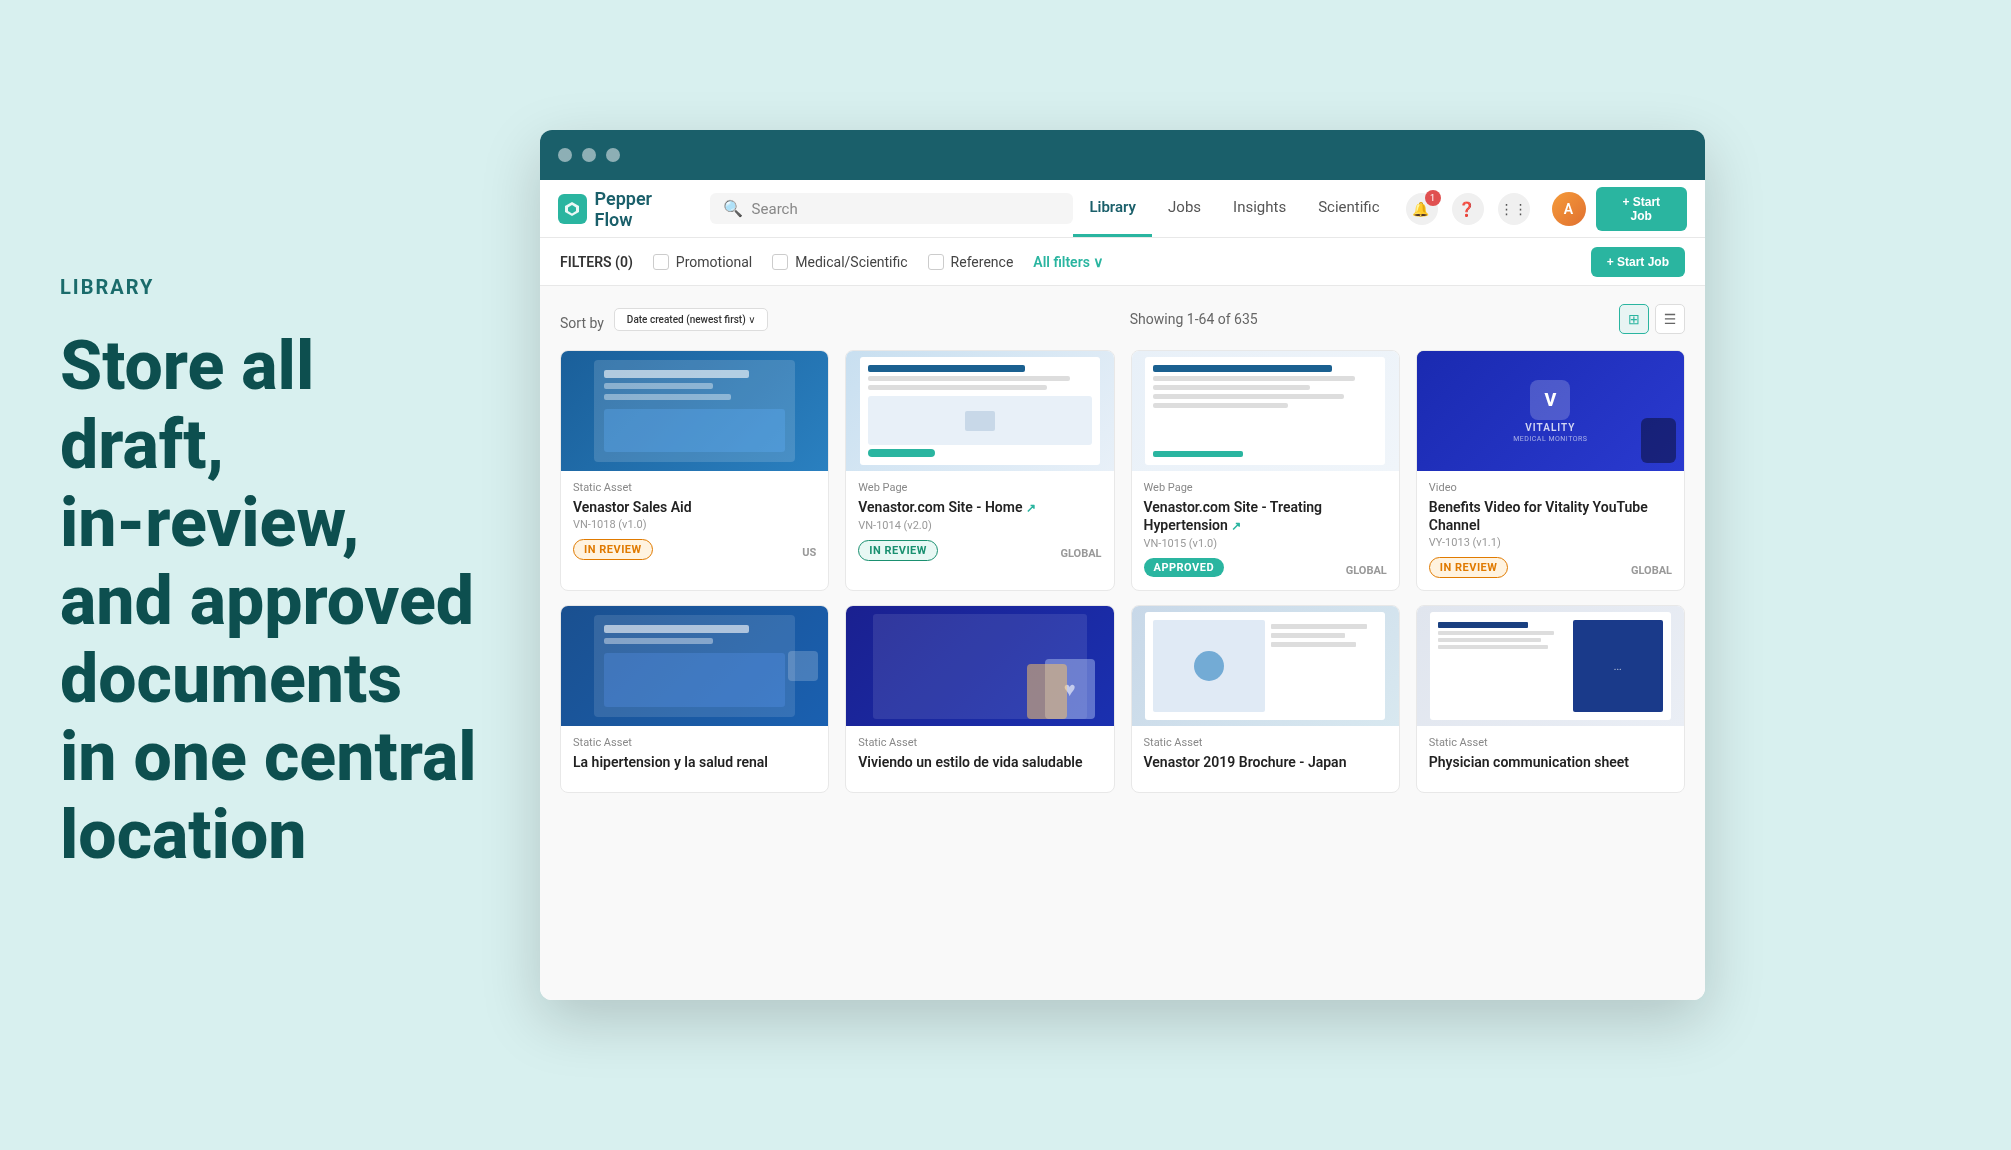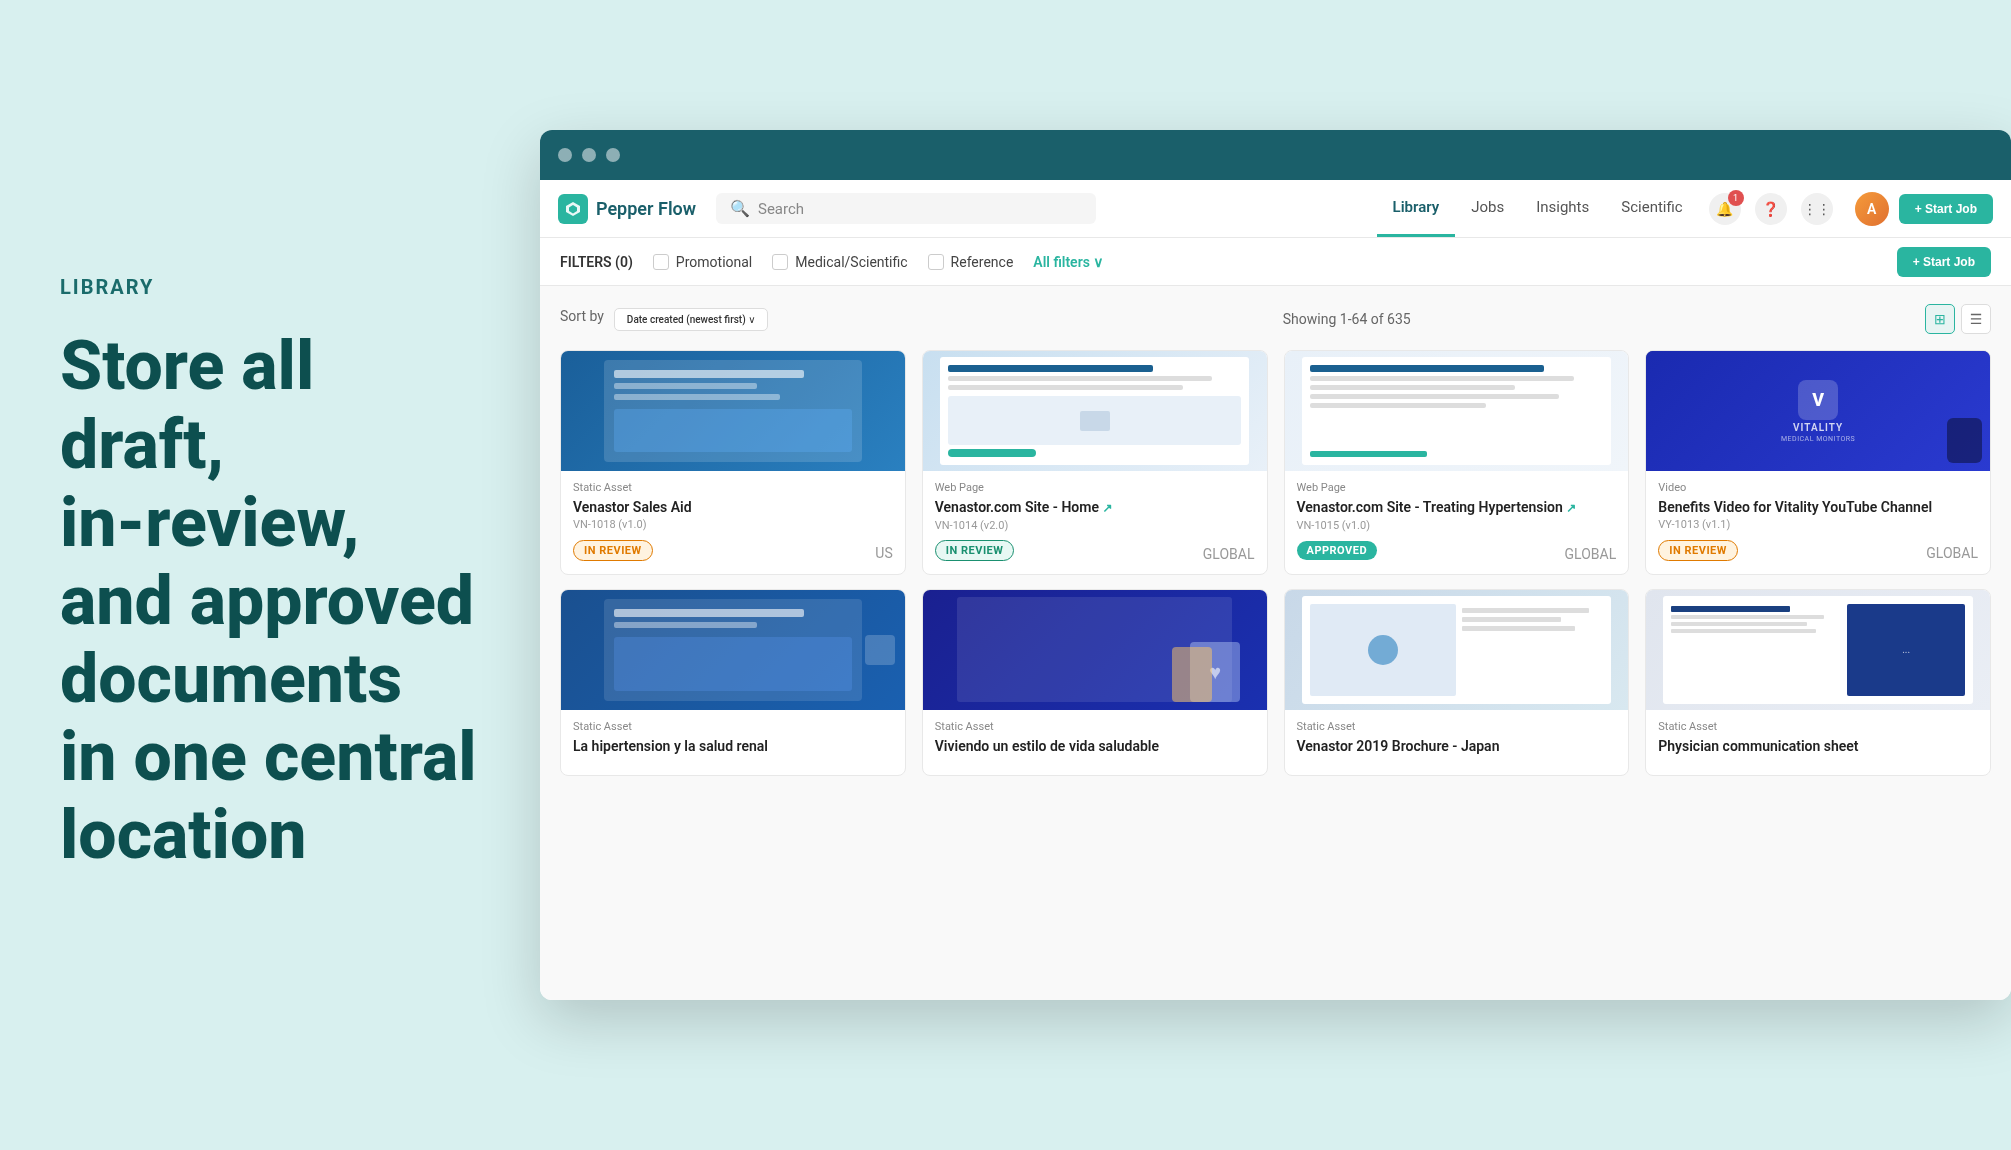--- a/index.html
+++ b/index.html
@@ -36,21 +36,21 @@
       font-weight: 800;
       color: #0d4f4f;
       line-height: 1.15;
     }
 
     
     .browser {
       position: absolute;
       left: 540px;
       top: 130px;
-      width: 1471px;
+      width: 1165px;
       height: 870px;
       background: #ffffff;
       border-radius: 12px;
       box-shadow: 0 20px 60px rgba(0,0,0,0.18);
       overflow: hidden;
     }
 
     
     .title-bar {
       background: #1a5f6a;
@@ -234,21 +234,21 @@
 
     
     .sort-row {
       display: flex;
       align-items: center;
       justify-content: space-between;
       margin-bottom: 16px;
     }
     .sort-left {
       display: flex;
-      align-items: flex-start;
+      align-items: flex-end;
       gap: 10px;
     }
     .sort-label {
       font-size: 14px;
       color: #666;
     }
     .sort-select {
       font-size: 10px;
       color: #333;
       font-weight: 500;
@@ -370,23 +370,23 @@
     .badge-in-review-green {
       background: #e8f8f4;
       color: #1a9070;
       border: 1.5px solid #1a9070;
     }
     .badge-approved {
       background: #2ab5a0;
       color: white;
     }
     .card-region {
-      font-size: 14px;
+      font-size: 11px;
       color: #999;
-      font-weight: 400;
+      font-weight: 700;
       margin-top: 6px;
     }
 
     
     .card-thumb-bottom-1 {
       background: linear-gradient(135deg, #1a5090, #1a60b0);
     }
     .card-thumb-bottom-2 {
       background: linear-gradient(135deg, #1a2090, #1a30b0);
     }

